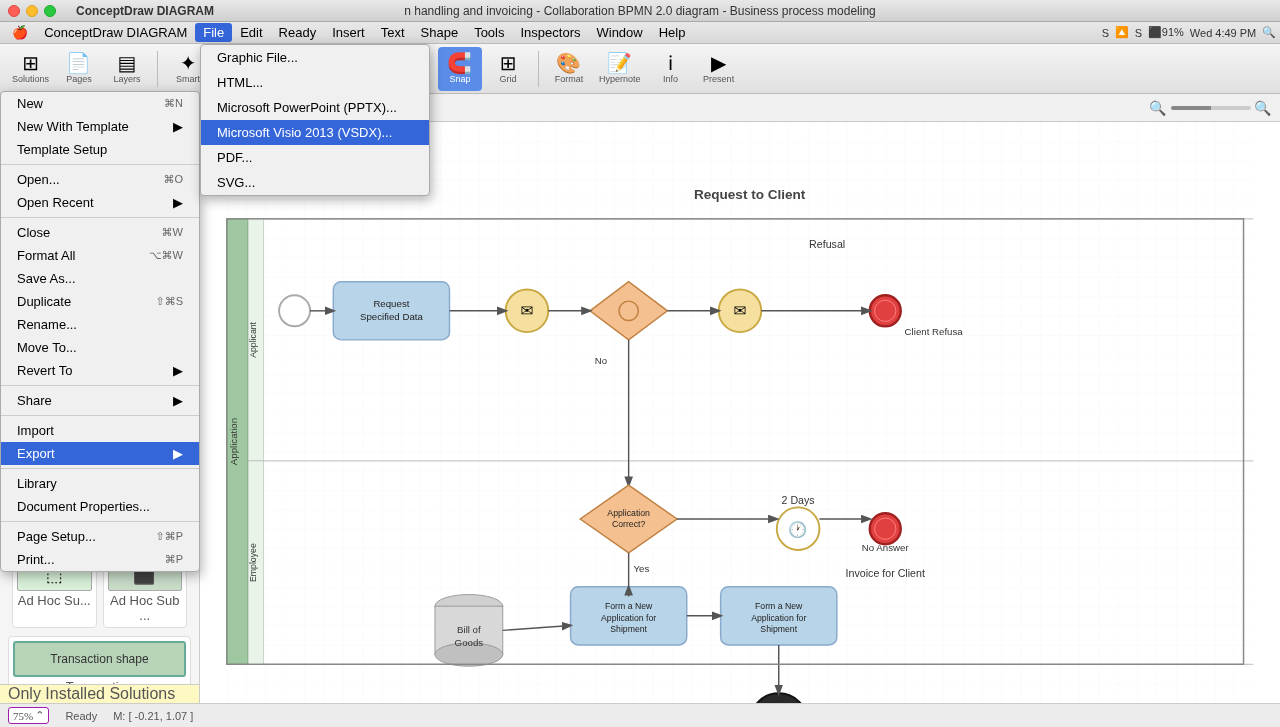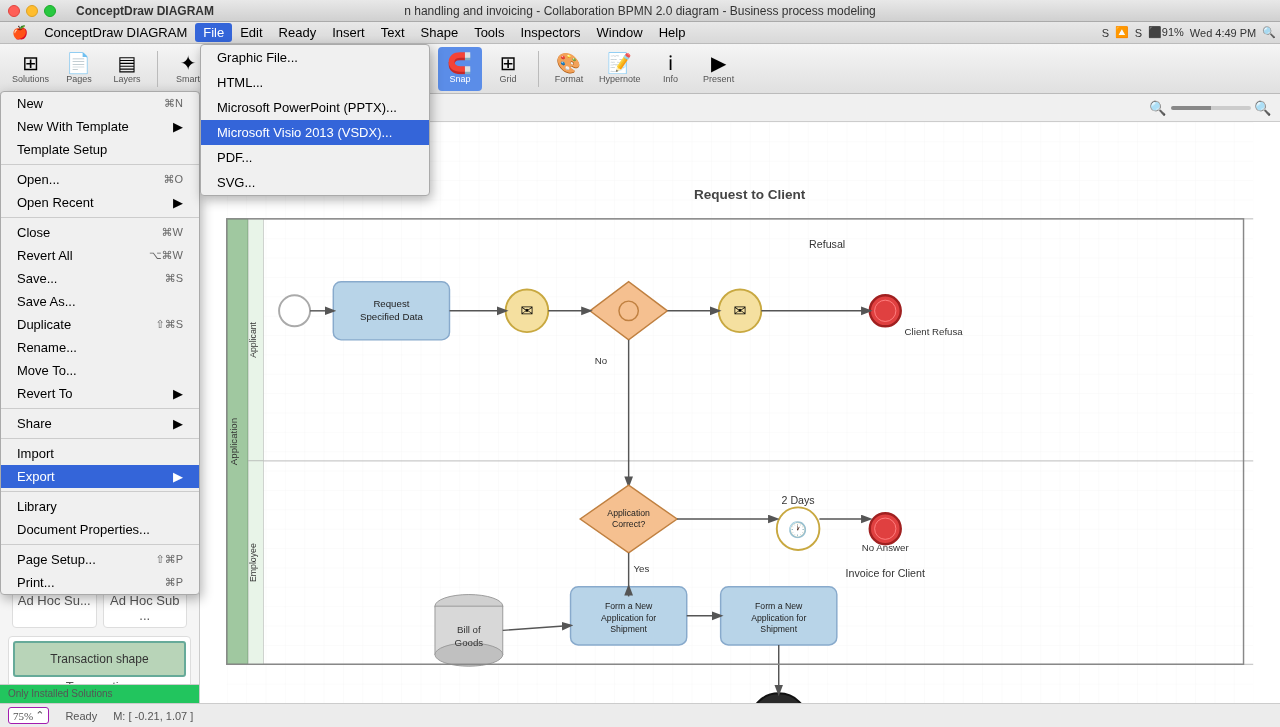--- a/index.html
+++ b/index.html
@@ -534,21 +534,21 @@
         <div class="lib-item" style="flex:1;">
           <div style="height:32px;background:#c8dcc8;border:1px solid #aaa;border-radius:2px;display:flex;align-items:center;justify-content:center;font-size:18px;">⬛</div>
           <div class="lib-label">Ad Hoc Sub ...</div>
         </div>
       </div>
       <div class="lib-item">
         <div style="height:36px;background:#b8d4b8;border:2px solid #6a9;border-radius:3px;display:flex;align-items:center;justify-content:center;font-size:12px;color:#333;">Transaction shape</div>
         <div class="lib-label">Transaction</div>
       </div>
     </div>
-    <div style="height:20px;background:#22c55e;border-top:1px solid #ccc;display:flex;align-items:center;padding:0 8px;font-size:10px;color:#555;">
+    <div style="height:20px;background:#fef9c3;border-top:1px solid #ccc;display:flex;align-items:center;padding:0 8px;font-size:16px;color:#555;">
       <span>Only Installed Solutions</span>
     </div>
   </div>
 
   <div class="canvas-area">
     <svg width="100%" height="100%" viewBox="0 0 1060 600">
 
       <defs>
         <pattern id="grid" width="20" height="20" patternUnits="userSpaceOnUse">
           <path d="M 20 0 L 0 0 0 20" fill="none" stroke="#f0f0f0" stroke-width="0.5"></path>
@@ -700,26 +700,22 @@
   <div class="file-menu-item">
     <span>Open Recent</span>
     <span class="arrow">▶</span>
   </div>
   <div class="file-menu-divider"></div>
   <div class="file-menu-item">
     <span>Close</span>
     <span class="shortcut">⌘W</span>
   </div>
   <div class="file-menu-item">
-    <span>Revert All</span>
+    <span>Format All</span>
     <span class="shortcut">⌥⌘W</span>
-  </div>
-  <div class="file-menu-item">
-    <span>Save...</span>
-    <span class="shortcut">⌘S</span>
   </div>
   <div class="file-menu-item">
     <span>Save As...</span>
   </div>
   <div class="file-menu-item">
     <span>Duplicate</span>
     <span class="shortcut">⇧⌘S</span>
   </div>
   <div class="file-menu-item">
     <span>Rename...</span>

